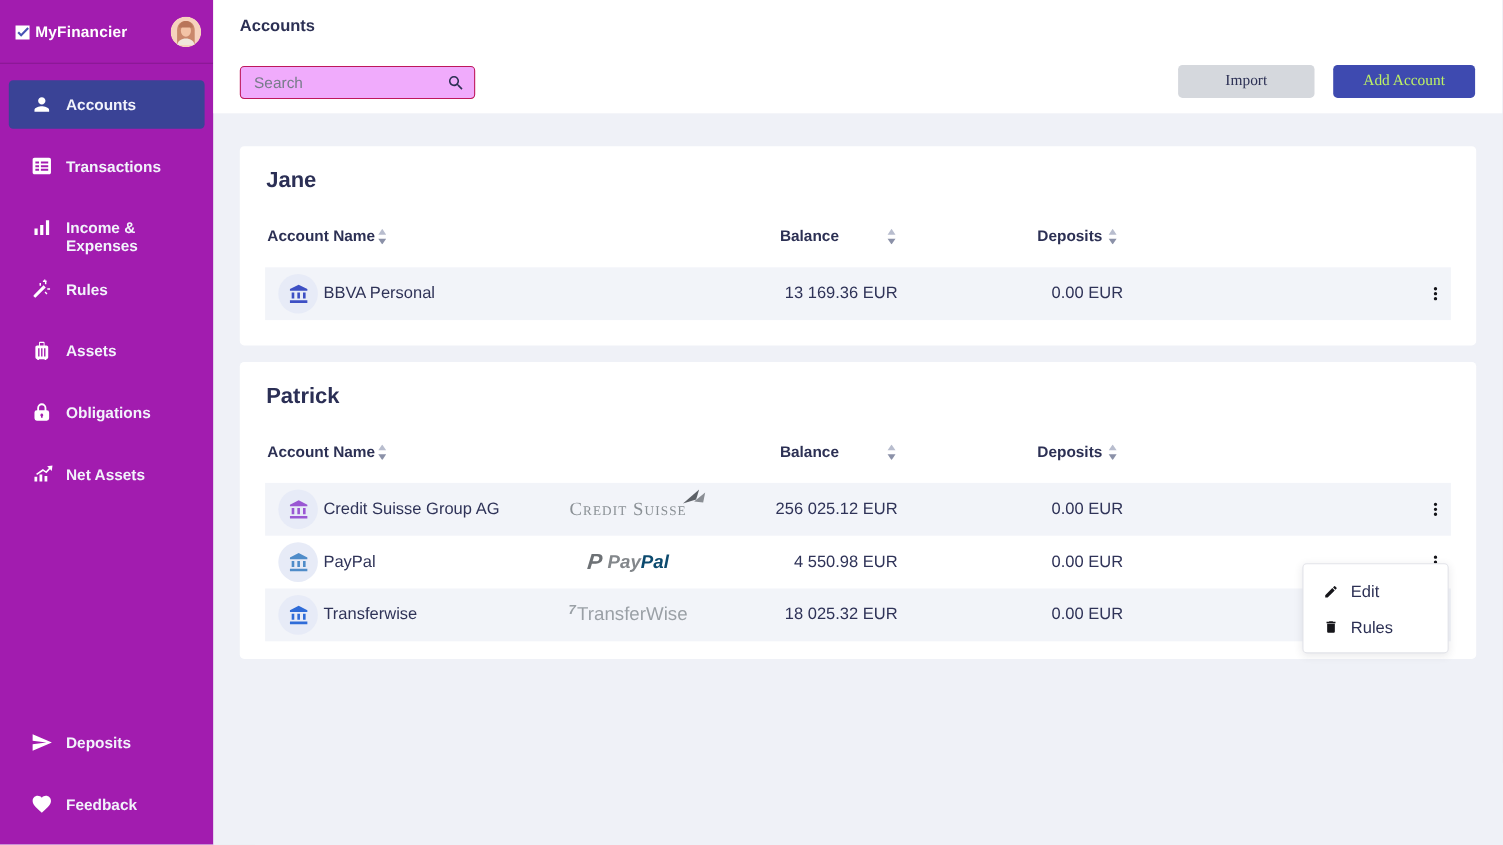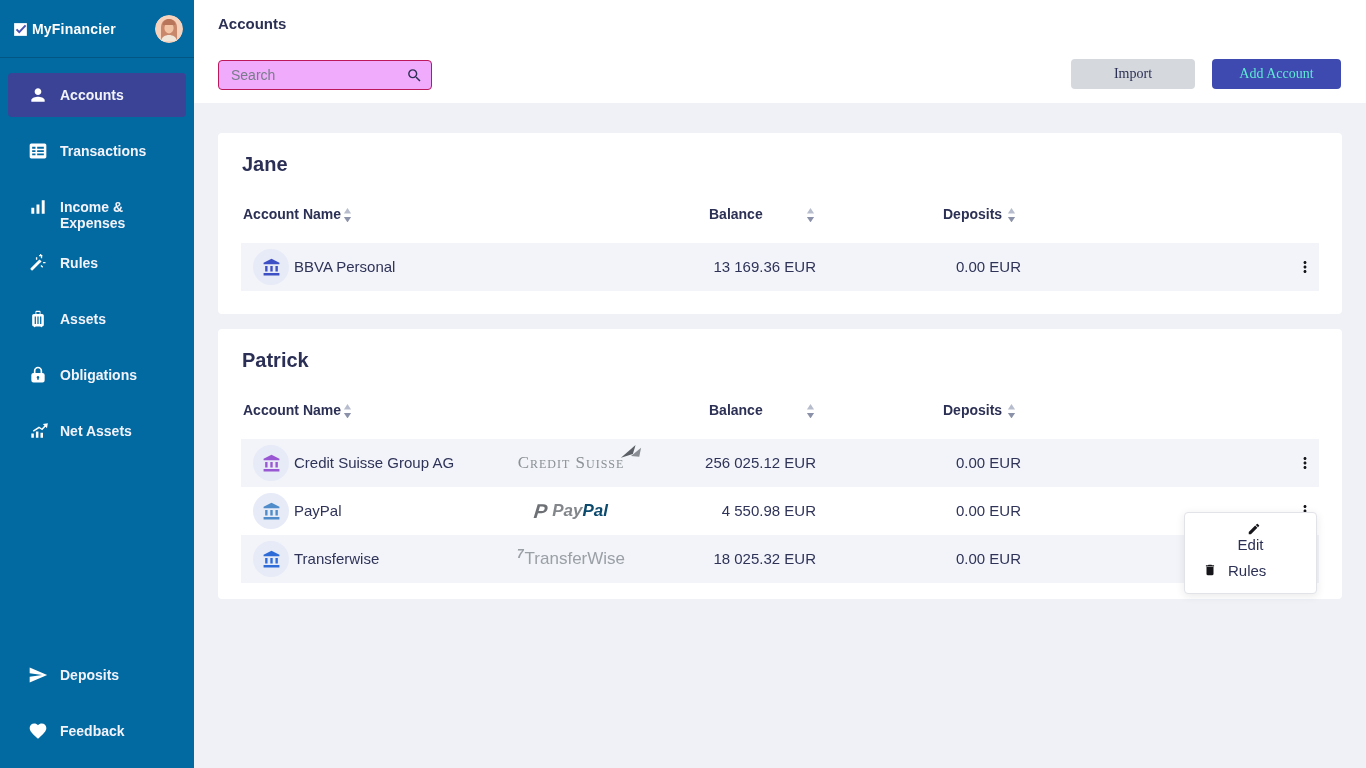--- a/index.html
+++ b/index.html
@@ -1,21 +1,21 @@
 <!DOCTYPE html>
 <html><head>
 <meta charset="utf-8">
 <style>
   html,body{margin:0;padding:0;background:#e9ebf2;}
   *{box-sizing:border-box;}
   .app{position:relative;width:1366px;height:768px;overflow:hidden;background:#eff1f7;
        font-family:"Liberation Sans",sans-serif;color:#2c3054;}
 
   
-  .sidebar{position:absolute;left:0;top:0;width:194px;height:768px;background:#0369a1;}
+  .sidebar{position:absolute;left:0;top:0;width:194px;height:768px;background:#a21caf;}
   .side-header{position:absolute;top:0;left:0;width:194px;height:58px;border-bottom:1px solid rgba(0,0,0,.18);}
   .logo-icon{position:absolute;left:12px;top:21px;width:17px;height:17px;}
   .logo-text{position:absolute;left:32px;top:21px;font-size:14px;font-weight:700;color:#fff;letter-spacing:.2px;}
   .avatar{position:absolute;right:11px;top:15px;width:28px;height:28px;border-radius:50%;overflow:hidden;cursor:pointer;}
   .nav{position:absolute;top:73px;left:0;right:0;}
   .nav.footer{top:653px;}
   .nav-item{position:relative;height:44px;margin:0 8px 12px;border-radius:4px;display:block;cursor:pointer;color:#fff;}
   .nav-item.active{background:#3a4396;}
   .nav-item .ic{position:absolute;left:20px;top:12px;width:20px;height:20px;fill:#fff;}
   .nav-item .ic svg{width:20px;height:20px;fill:#fff;display:block;}
@@ -27,21 +27,21 @@
   .page-title{position:absolute;left:24px;top:15px;font-size:15px;font-weight:700;}
   .search{position:absolute;left:24px;top:60px;width:214px;height:30px;background:#f0abfc;
           border:1px solid #be185d;border-radius:4px;}
   .search input{position:absolute;left:0;top:0;width:180px;height:28px;border:none;background:transparent;
           padding:0 0 0 12px;font-family:"Liberation Sans",sans-serif;font-size:14px;color:#3c4043;outline:none;}
   .search input::placeholder{color:#777c8a;}
   .search .mag{position:absolute;right:8px;top:6px;width:17px;height:17px;cursor:pointer;}
   .btn{position:absolute;top:59px;height:30px;border:none;border-radius:4px;font-family:Liberation Serif, serif;
        font-size:14px;cursor:pointer;}
   .btn-import{left:877px;width:124px;background:#d5d8dd;color:#2c3054;}
-  .btn-add{left:1018px;width:129px;background:#3e4ab0;color:#5eead4;}
+  .btn-add{left:1018px;width:129px;background:#3e4ab0;color:#bef264;}
 
   
   .card{position:absolute;left:24px;width:1124px;background:#fff;border-radius:4px;margin-top:21px;}
   .card-jane{top:112px;height:181px;}
   .card-patrick{top:308px;height:270px;}
   .owner{position:absolute;left:24px;top:20px;font-size:20px;font-weight:700;color:#2b2f55;}
   .thead{position:absolute;left:23px;top:73px;width:1078px;height:18px;font-size:14px;font-weight:600;}
   .th{position:absolute;top:0;cursor:pointer;}
   .th-name{left:2px;}
   .th-balance{left:468px;}
@@ -70,21 +70,21 @@
   .pp-glyph{font-size:20px;color:#6d7175;margin-right:5px;transform:skewX(-6deg);}
   .pp-a{font-size:17px;color:#83878b;}
   .pp-b{font-size:17px;color:#0c4a6e;}
   .logo-tw{display:flex;align-items:flex-start;font-size:17px;color:#9aa0a6;white-space:nowrap;}
   .tw-glyph{font-style:italic;font-weight:600;font-size:12px;transform:translateY(-2px);margin-right:1px;color:#9aa0a6;}
 
   
   .ctx-menu{position:absolute;left:990px;top:512px;width:133px;height:82px;background:#fff;
             border:1px solid #e2e3e9;border-radius:4px;box-shadow:0 2px 8px rgba(40,40,60,.10);z-index:5;}
   .ctx-item{position:relative;height:32px;margin-top:0;display:flex;align-items:center;cursor:pointer;}
-  .ctx-item:first-child{margin-top:9px;flex-direction:column;}
+  .ctx-item:first-child{margin-top:9px;}
   .ctx-item .ci{width:14px;height:14px;margin:0 11px 0 18px;}
   .ctx-item .ci svg{width:14px;height:14px;fill:#15151a;display:block;}
   .ctx-label{font-size:15px;color:#2c3054;}
 </style>
 </head>
 <body>
 
 <div class="app">
 
   <div class="sidebar">

